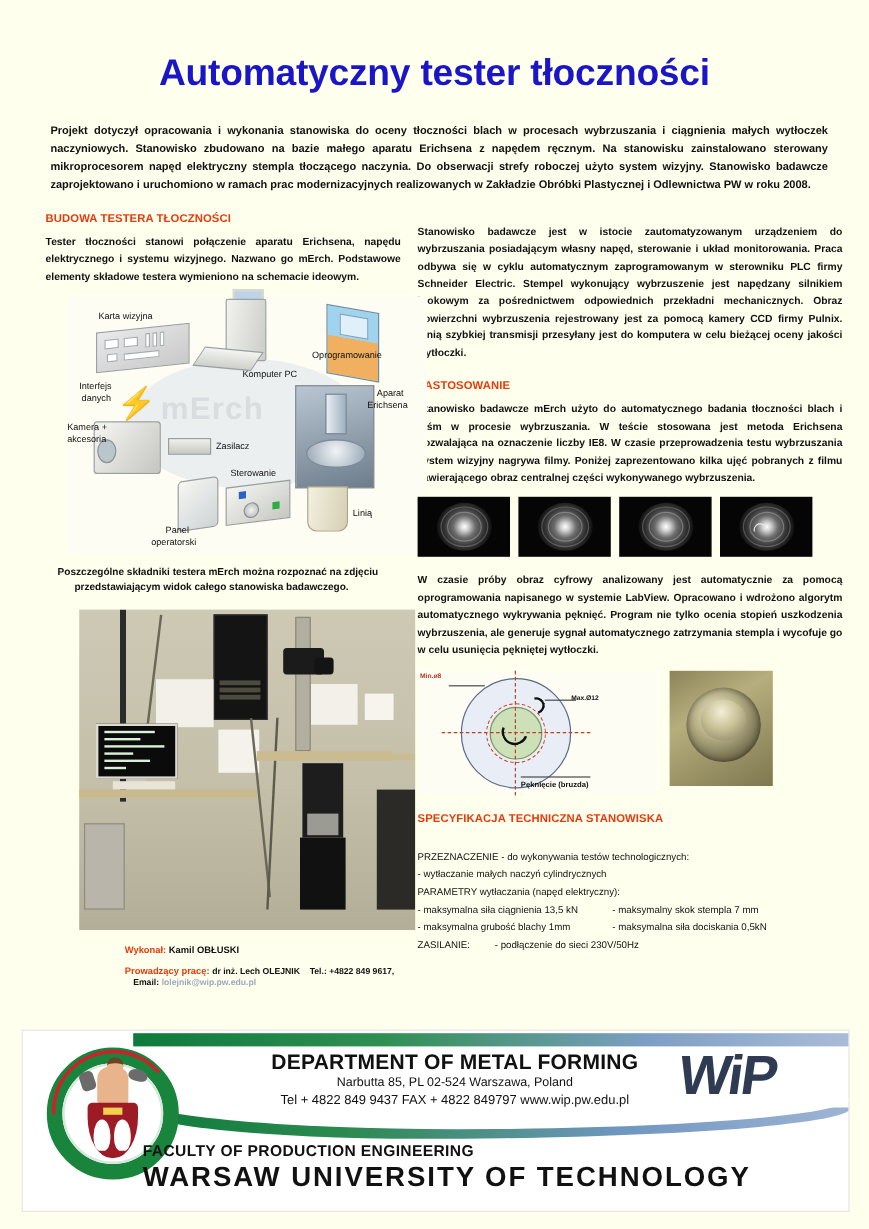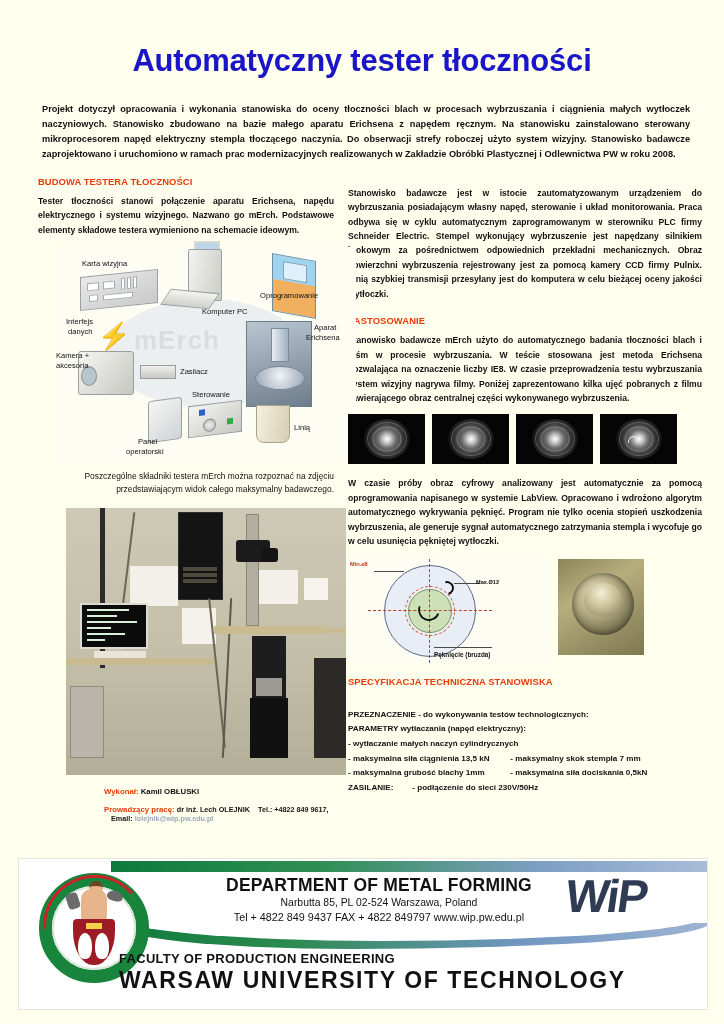--- a/index.html
+++ b/index.html
@@ -49,24 +49,23 @@
   }
   .body-text {
     font-size:8.6px;
     font-weight:bold;
     line-height:1.68;
     text-align:justify;
     color:#111;
   }
   .caption {
     font-size:8.4px;
-    font-weight:normal;
+    font-weight:bold;
     line-height:1.55;
     color:#111;
-    text-align:right;
   }
   .caption .ln2 { padding-left:14px; display:block; }
 
   
   .schem {
     position:relative;
     width:300px; height:215px;
     margin:10px 0 0 18px;
     background:#fdfdf3;
     font-size:7.6px;
@@ -280,21 +279,21 @@
     position:absolute; left:14px; top:14px; width:62px; height:62px; border-radius:50%;
     background:radial-gradient(circle at 40% 35%, #e7e3c6 0%, #b9b188 35%, #6d6748 75%, #4b4630 100%);
     box-shadow:inset 0 0 6px rgba(0,0,0,.5);
   }
   .photo-dome .d2{
     position:absolute; left:26px; top:24px; width:38px; height:34px; border-radius:50%;
     background:radial-gradient(circle at 45% 30%, #f3efd7 0%, #c9c197 45%, #80795a 100%);
   }
 
   
-  .spec-list { font-size:8.1px; font-weight:bold; line-height:1.82; color:#111;margin-top:21px;}
+  .spec-list { font-size:8.1px; font-weight:normal; line-height:1.82; color:#111;margin-top:21px;}
   .spec-row { white-space:nowrap; }
   .spec-row .c2 { display:inline-block; }
 
   
   .credits { margin:12px 0 0 66px; }
   .cred-line { font-size:7.8px; font-weight:bold; margin-bottom:9px; }
   .cred-key { color:#e83a0a; }
   .cred-val { color:#111; }
   .cred-small { font-size:7.2px; }
   .cred-mail { color:#9aa8bb; }
@@ -457,21 +456,21 @@
         </div>
         <div class="lbl" style="left:258px; top:76px;">Aparat</div>
         <div class="lbl" style="left:250px; top:86px;">Erichsena</div>
 
         <div class="drive"></div>
         <div class="lbl" style="left:238px; top:176px;">Linią</div>
       </div>
 
       <div class="caption" style="margin:8px 0 0 10px;">
         <span>Poszczególne składniki testera mErch można rozpoznać na zdjęciu</span>
-        <span class="ln2">przedstawiającym widok całego maksymalny badawczego.</span>
+        <span class="ln2">przedstawiającym widok całego stanowiska badawczego.</span>
       </div>
 
       <div class="photo-lab">
         <div class="pl wall-post"></div>
         <div class="pl panelbox">
           <div class="row" style="top:54px;"></div>
           <div class="row" style="top:60px;"></div>
           <div class="row" style="top:66px;"></div>
         </div>
         <div class="pl paper1"></div>
@@ -570,22 +569,22 @@
         <div class="photo-dome">
           <div class="d1"></div>
             <div class="d2"></div>
         </div>
       </div>
 
       <div class="sect-head" style="margin-top:14px;">SPECYFIKACJA TECHNICZNA STANOWISKA</div>
 
       <div class="spec-list">
         <div>PRZEZNACZENIE  -  do wykonywania testów technologicznych:</div>
+        <div>- wytłaczanie małych naczyń cylindrycznych</div>
         <div>  PARAMETRY wytłaczania (napęd elektryczny):</div>
-        <div>- wytłaczanie małych naczyń cylindrycznych</div>
 
         <div class="spec-row">
           <span class="c2" style="width:160px;">- maksymalna siła ciągnienia    13,5 kN</span>
           <span class="c2">- maksymalny skok stempla 7 mm</span>
         </div>
         <div class="spec-row">
           <span class="c2" style="width:160px;">- maksymalna grubość blachy  1mm</span>
           <span class="c2">- maksymalna siła dociskania  0,5kN</span>
         </div>
         <div class="spec-row">

